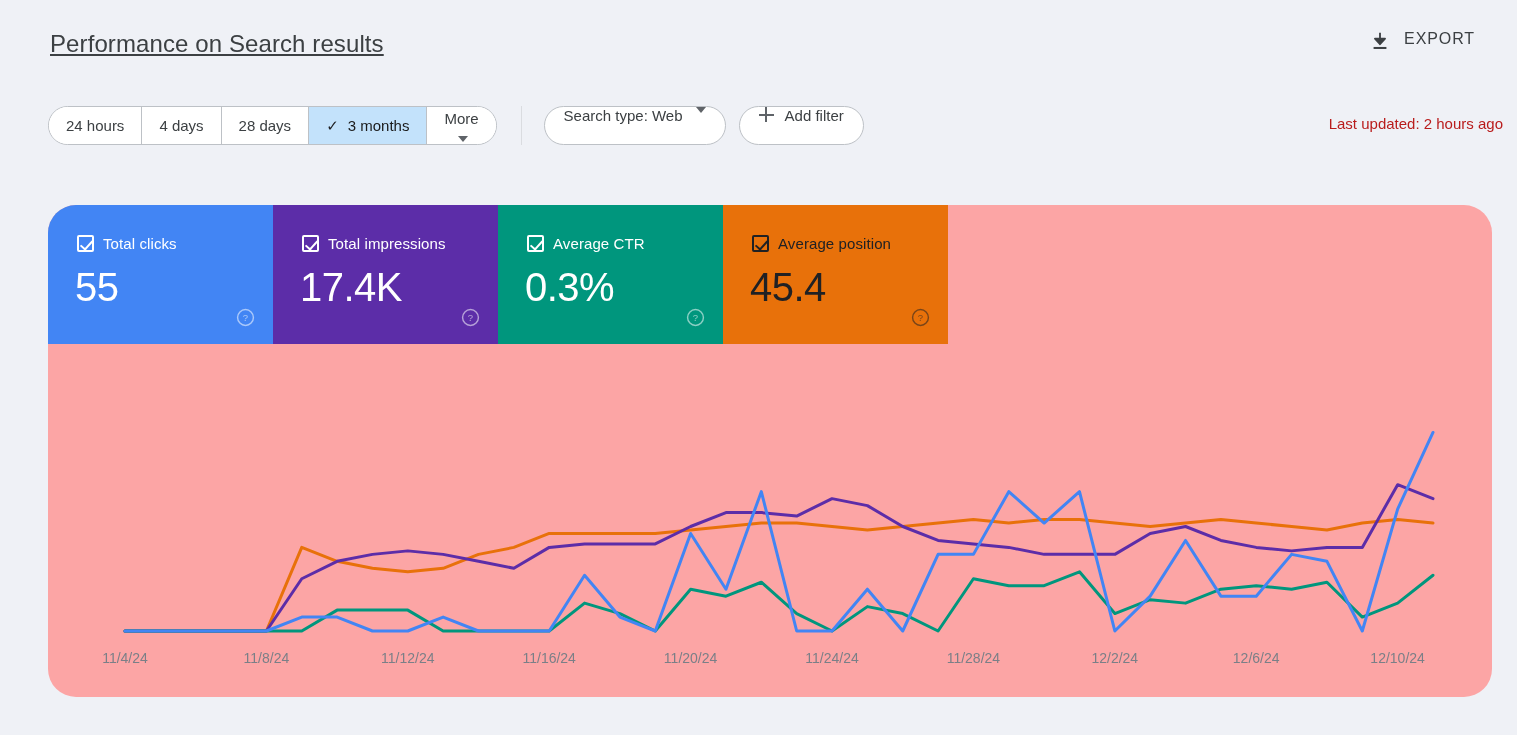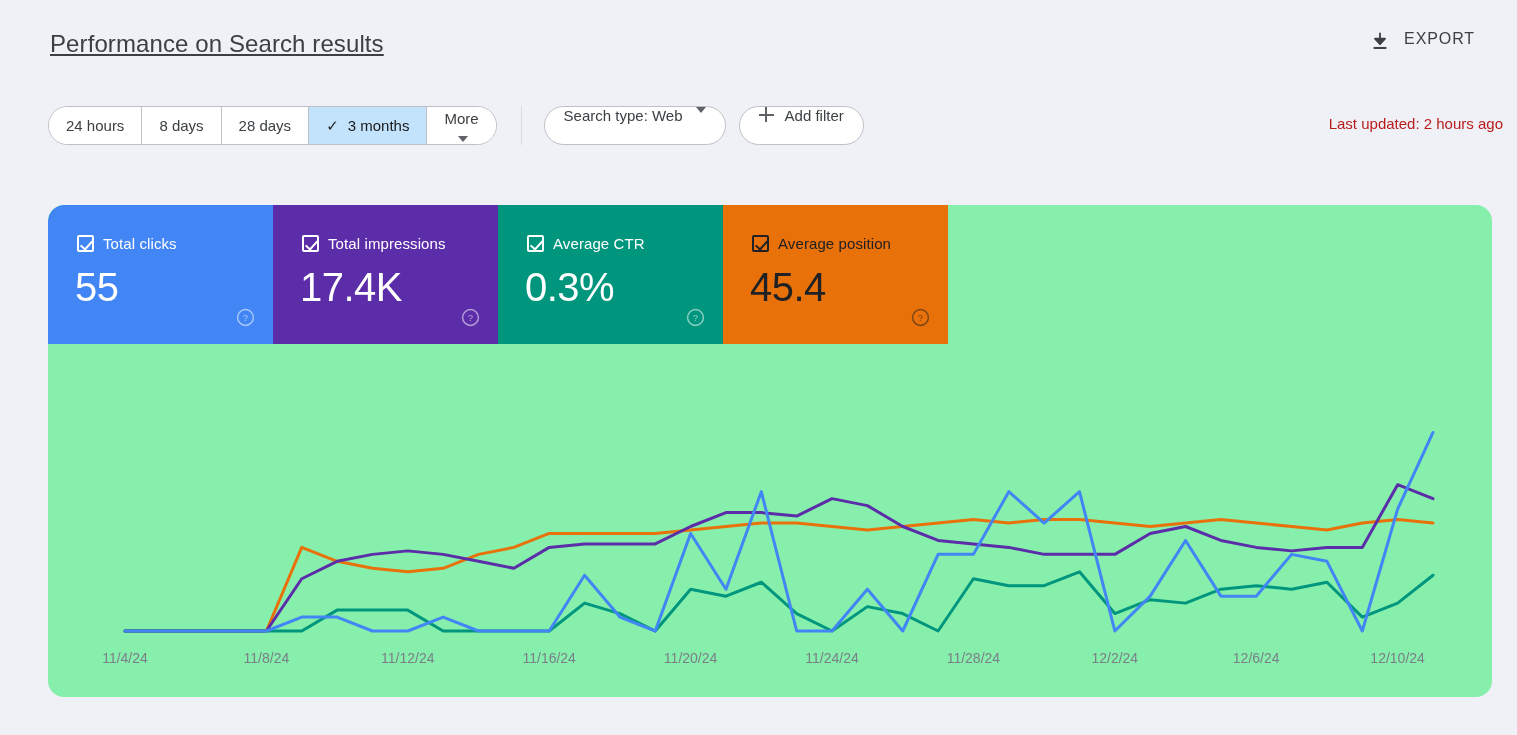--- a/index.html
+++ b/index.html
@@ -151,22 +151,22 @@
     text-align: center;
   }
 
   
   .panel {
     position: absolute;
     left: 48px;
     top: 205px;
     width: 1444px;
     height: 492px;
-    background: #86efac;
-    border-radius: 16px;
+    background: #fca5a5;
+    border-radius: 28px;
     overflow: hidden;
   }
 
   .metric-row {
     position: absolute;
     left: 0; top: 0;
     display: flex;
     height: 139px;
   }
   .metric-card {
@@ -259,21 +259,21 @@
     </span>
     <span class="export-label">EXPORT</span>
   </div>
 
   <div class="toolbar">
     <div class="seg-group">
       <div class="seg-item">
         <span>24 hours</span>
       </div>
       <div class="seg-item">
-        <span>8 days</span>
+        <span>4 days</span>
       </div>
       <div class="seg-item">
         <span>28 days</span>
       </div>
       <div class="seg-item active">
         <span class="seg-check">✓</span>
         <span>3 months</span>
       </div>
       <div class="seg-item">
         <span>More</span>

